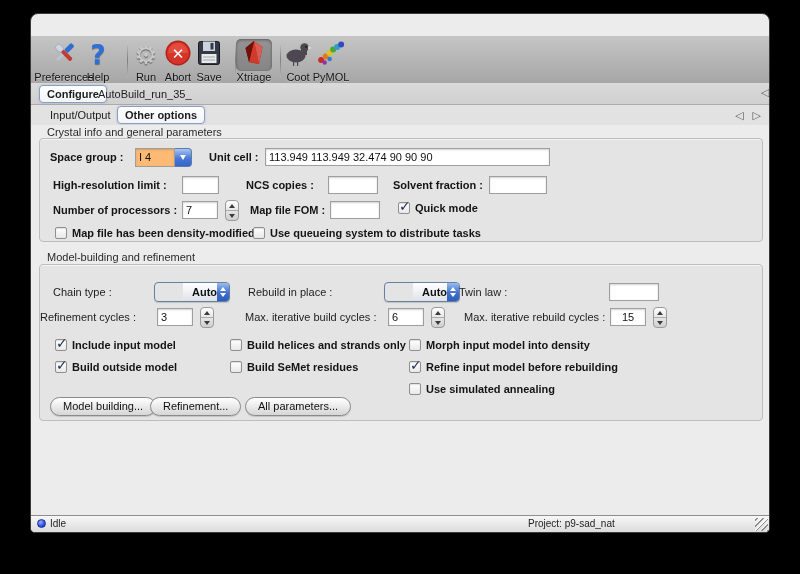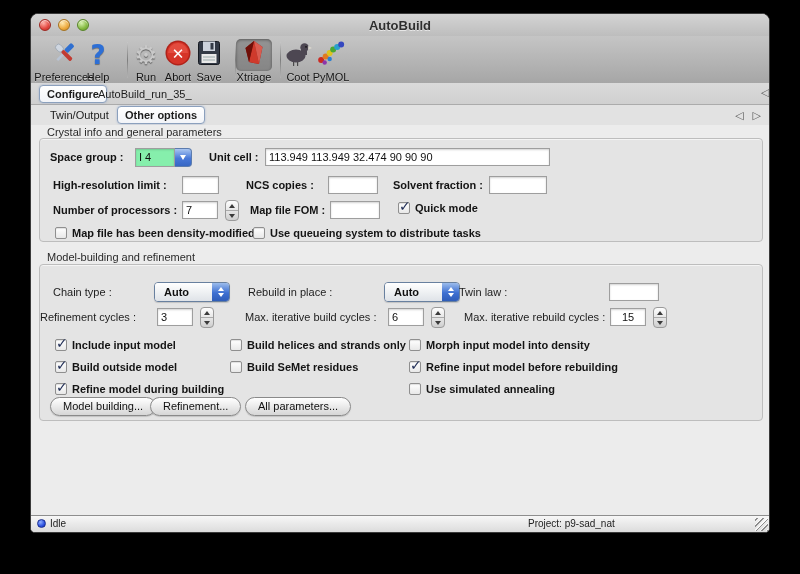--- a/index.html
+++ b/index.html
@@ -52,31 +52,31 @@
   .stepper{position:absolute;width:14px;height:21px;border:1px solid #9a9a9a;border-radius:4px;
            background:linear-gradient(#fefefe,#cfcfcf);box-sizing:border-box;display:flex;flex-direction:column;}
   .stepper .up,.stepper .dn{flex:1;position:relative;}
   .stepper .up{border-bottom:1px solid #aaa;}
   .stepper .up::after,.stepper .dn::after{content:"";position:absolute;left:50%;top:50%;transform:translate(-50%,-50%);
            border-left:3px solid transparent;border-right:3px solid transparent;}
   .stepper .up::after{border-bottom:4px solid #3a3a3a;}
   .stepper .dn::after{border-top:4px solid #3a3a3a;}
   
   .popup{position:absolute;width:76px;height:20px;border:1px solid #68809f;border-radius:4px;display:flex;
-         overflow:hidden;box-sizing:border-box;box-shadow:0 1px 1px rgba(0,0,0,.15);}
+         overflow:hidden;box-sizing:border-box;box-shadow:0 1px 1px rgba(0,0,0,.15);padding-left:28px;}
   .popup .ptext{flex:1;background:linear-gradient(#ffffff,#dfe3e8);font-size:11px;font-weight:bold;color:#111;
                 display:flex;align-items:center;padding-left:9px;}
   .popup .pcap{width:17px;background:linear-gradient(#9cbcec,#3e70d2 55%,#2e5cb8);display:flex;flex-direction:column;
                align-items:center;justify-content:center;gap:2px;}
   .popup .pcap i{display:block;border-left:3px solid transparent;border-right:3px solid transparent;}
   .popup .pcap i.u{border-bottom:4px solid #fff;}
   .popup .pcap i.d{border-top:4px solid #fff;}
   
   .combo{position:absolute;display:flex;height:19px;}
-  .combo .ctext{width:40px;border:1px solid #9e9e9e;background:#86efac;font-size:11px;color:#111;
+  .combo .ctext{width:40px;border:1px solid #9e9e9e;background:#fdba74;font-size:11px;color:#111;
                 padding:2px 3px;box-sizing:border-box;box-shadow:inset 0 1px 2px rgba(0,0,0,.15);}
   .combo .cbtn{width:17px;border:1px solid #5c7cae;border-left:none;border-radius:0 4px 4px 0;
                background:linear-gradient(#a9c6f1,#4878d8 55%,#3767c4);display:flex;align-items:center;justify-content:center;box-sizing:border-box;}
   .combo .cbtn i{border-left:3.5px solid transparent;border-right:3.5px solid transparent;border-top:5px solid #fff;}
   
   .cbrow{position:absolute;display:flex;align-items:flex-start;gap:5px;cursor:default;}
   .cbrow .box{width:12px;height:12px;margin-top:0px;border:1px solid #8f8f8f;border-radius:2px;
               background:linear-gradient(#ffffff,#e8e8e8);box-sizing:border-box;position:relative;
               box-shadow:inset 0 1px 1px rgba(0,0,0,.12);}
   .cbrow.checked .box::after{content:"✓";position:absolute;left:0px;top:-5px;
@@ -94,28 +94,20 @@
   .statustext{position:absolute;left:19px;top:2px;font-size:10px;color:#222;}
   .projecttext{position:absolute;left:497px;top:2px;font-size:10px;color:#222;}
   .grip{position:absolute;right:1px;bottom:1px;width:13px;height:13px;
         background:repeating-linear-gradient(-45deg,rgba(130,130,130,.9) 0 1px,rgba(255,255,255,.7) 1px 2px,transparent 2px 4px);}
 </style>
 </head>
 <body>
 
 <div class="window">
 
-  <div class="titlebar">
-    <div class="lights">
-      <div class="light red"></div>
-      <div class="light yellow"></div>
-      <div class="light green"></div>
-    </div>
-    <div class="title">AutoBuild</div>
-  </div>
 
   <div class="toolbar">
     <div class="tbitem" style="left:33px">
       <div class="tbiconwrap">
           <span>
         <svg width="28" height="28" viewBox="0 0 28 28">
           <g transform="rotate(45 14 14)">
                 <rect x="11.5" y="2" width="5" height="10" rx="1.5" fill="#2f6fd0"></rect>
                 <rect x="12.7" y="12" width="2.6" height="12" fill="#b9c4d4"></rect>
               </g>
@@ -217,21 +209,21 @@
     <div class="tab active" style="left:8px">Configure</div>
     <div class="tab" style="left:60px;top:3px">AutoBuild_run_35_</div>
     <div class="tabnav">
       <span>◁</span>
       <span>▷</span>
       <span style="font-weight:bold">×</span>
     </div>
   </div>
 
   <div class="tabrow2">
-    <div class="tab" style="left:12px;top:2px">Twin/Output</div>
+    <div class="tab" style="left:12px;top:2px">Input/Output</div>
     <div class="tab active" style="left:86px;top:1px">Other options</div>
     <div class="tabnav" style="top:4px">
       <span>◁</span>
       <span>▷</span>
     </div>
   </div>
 
   <div class="content">
 
     <div class="grouplabel" style="left:16px;top:1px">Crystal info and general parameters</div>
@@ -335,24 +327,20 @@
         </label>
       <label class="cbrow" style="left:190px;top:96px">
         <span class="box"></span>
           <span class="cbl">Build SeMet residues</span>
         </label>
       <label class="cbrow checked" style="left:369px;top:96px">
         <span class="box"></span>
           <span class="cbl">Refine input model before rebuilding</span>
         </label>
 
-      <label class="cbrow checked" style="left:15px;top:118px">
-        <span class="box"></span>
-          <span class="cbl">Refine model during building</span>
-        </label>
       <label class="cbrow" style="left:369px;top:118px">
         <span class="box"></span>
           <span class="cbl">Use simulated annealing</span>
         </label>
 
       <button class="pushbtn" style="left:10px;top:132px">Model building...</button>
       <button class="pushbtn" style="left:110px;top:132px">Refinement...</button>
       <button class="pushbtn" style="left:205px;top:132px">All parameters...</button>
     </div>
   </div>

